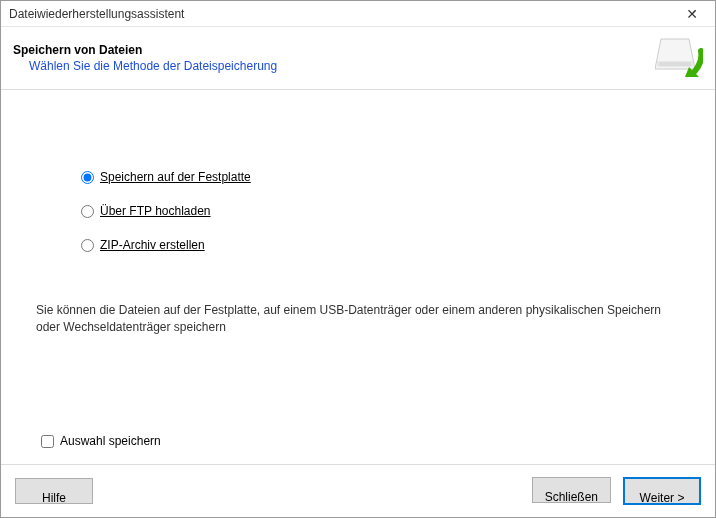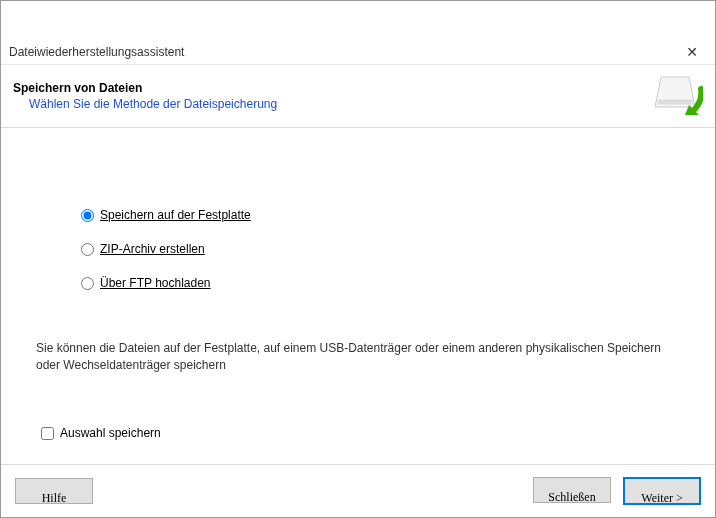--- a/index.html
+++ b/index.html
@@ -17,21 +17,20 @@
     .titlebar {
       display: flex;
       justify-content: space-between;
       align-items: center;
       height: 26px;
       padding: 0 8px 0 8px;
       background: #ffffff;
       border-bottom: 1px solid #e5e5e5;
       font-size: 12px;
       color: #333;
-      margin-top: 38px;
     }
     .titlebar .close {
       font-family: Arial, sans-serif;
       font-size: 14px;
       width: 30px;
       text-align: center;
       cursor: default;
       color: #333;
     }
     .header {
@@ -83,21 +82,21 @@
     .description {
       margin-top: 50px;
       margin-left: 5px;
       font-size: 12px;
       color: #333;
       line-height: 1.4;
       max-width: 640px;
     }
     .checkbox-row {
       position: absolute;
-      bottom: 24px;
+      bottom: 16px;
       left: 40px;
       display: flex;
       align-items: center;
     }
     .checkbox-row input {
       margin-right: 6px;
       width: 13px;
       height: 13px;
     }
     .footer {
@@ -106,21 +105,21 @@
       display: flex;
       align-items: center;
     }
     .btn {
       height: 24px;
       min-width: 78px;
       padding: 12px 12px;
       background: #e1e1e1;
       border: 1px solid #adadad;
       font-size: 12px;
-      font-family: Liberation Serif, serif;
+      font-family: Liberation Sans, sans-serif;
       color: #000;
       cursor: default;
       text-align: center;
     }
     .btn-primary {
       border: 2px solid #0078d7;
       background: #e1e1e1;
     }
     .footer-left { }
     .footer-right {
@@ -155,25 +154,25 @@
 </div>
 
 <div class="content">
   <div class="options">
     <label class="radio-row">
       <input type="radio" name="method" checked="" style="">
       <span>Speichern auf der Festplatte</span>
     </label>
     <label class="radio-row">
       <input type="radio" name="method" style="">
-      <span>ZIP-Archiv erstellen</span>
+      <span>Über FTP hochladen</span>
     </label>
     <label class="radio-row">
       <input type="radio" name="method" style="">
-      <span>Über FTP hochladen</span>
+      <span>ZIP-Archiv erstellen</span>
     </label>
   </div>
 
   <div class="description">Sie können die Dateien auf der Festplatte, auf einem USB-Datenträger oder einem anderen physikalischen Speichern oder Wechseldatenträger speichern</div>
 
   <label class="checkbox-row">
     <input type="checkbox" style="">
     <span>Auswahl speichern</span>
   </label>
 </div>

